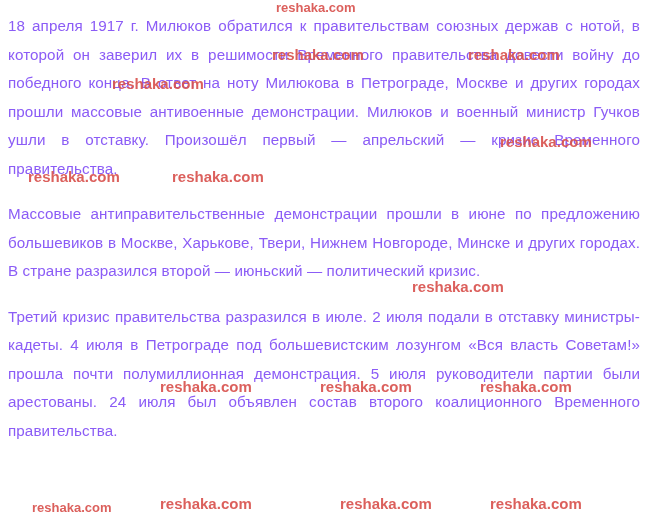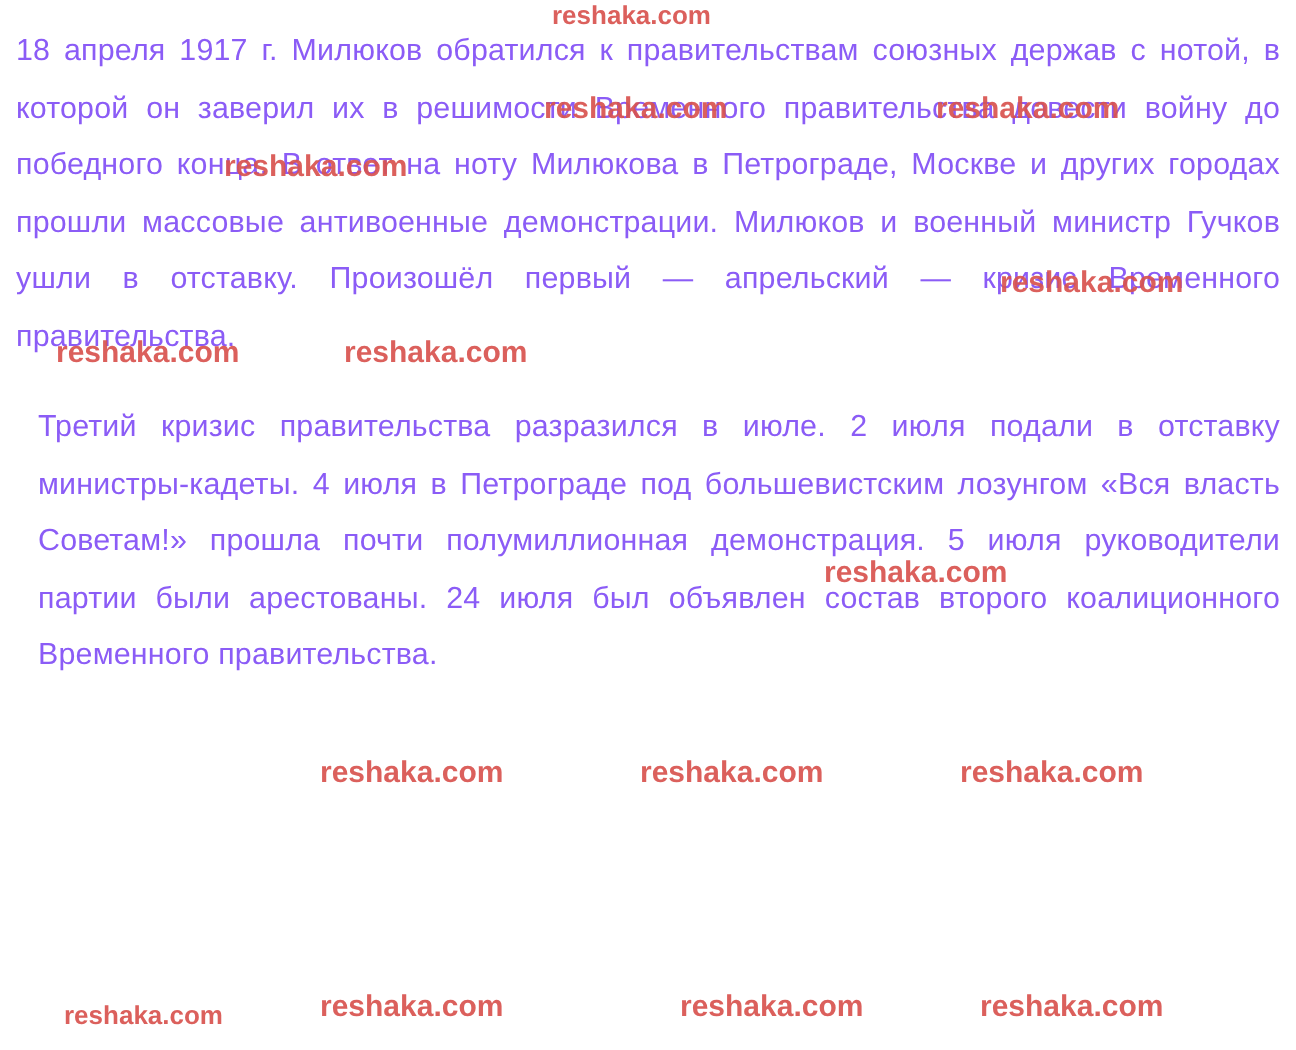--- a/index.html
+++ b/index.html
@@ -30,21 +30,20 @@
     margin: 0 0 17px 0;
     font-size: 15.2px;
     line-height: 28.5px;
     text-align: justify;
     text-justify: inter-word;
     color: #8b5cf6;
     letter-spacing: 0.1px;
   }
   .para:last-child {
     margin-bottom: 0;
-    margin-left: 11px;
   }
   .wm-layer {
     position: absolute;
     left: 0;
     top: 0;
     width: 648px;
     height: 525px;
     z-index: 5;
     pointer-events: none;
   }
@@ -57,20 +56,21 @@
     opacity: 0.92;
   }
 </style>
 </head>
 <body>
 
 <div id="page">
 
   <div class="text-layer">
     <p class="para">18 апреля 1917 г. Милюков обратился к правительствам союзных держав с нотой, в которой он заверил их в решимости Временного правительства довести войну до победного конца. В ответ на ноту Милюкова в Петрограде, Москве и других городах прошли массовые антивоенные демонстрации. Милюков и военный министр Гучков ушли в отставку. Произошёл первый — апрельский — кризис Временного правительства.</p>
+    <p class="para">Массовые антиправительственные демонстрации прошли в июне по предложению большевиков в Москве, Харькове, Твери, Нижнем Новгороде, Минске и других городах. В стране разразился второй — июньский — политический кризис.</p>
     <p class="para">Третий кризис правительства разразился в июле. 2 июля подали в отставку министры-кадеты. 4 июля в Петрограде под большевистским лозунгом «Вся власть Советам!» прошла почти полумиллионная демонстрация. 5 июля руководители партии были арестованы. 24 июля был объявлен состав второго коалиционного Временного правительства.</p>
   </div>
 
   <div class="wm-layer">
       <span class="wm" style="left: 276px; top: 0px; font-size: 13px; color: rgb(217, 83, 79);">reshaka.com</span>
       <span class="wm" style="left: 272px; top: 46px; font-size: 15px; color: rgb(217, 83, 79);">reshaka.com</span>
       <span class="wm" style="left: 468px; top: 46px; font-size: 15px; color: rgb(217, 83, 79);">reshaka.com</span>
       <span class="wm" style="left: 112px; top: 75px; font-size: 15px; color: rgb(217, 83, 79);">reshaka.com</span>
       <span class="wm" style="left: 500px; top: 133px; font-size: 15px; color: rgb(217, 83, 79);">reshaka.com</span>
       <span class="wm" style="left: 28px; top: 168px; font-size: 15px; color: rgb(217, 83, 79);">reshaka.com</span>

